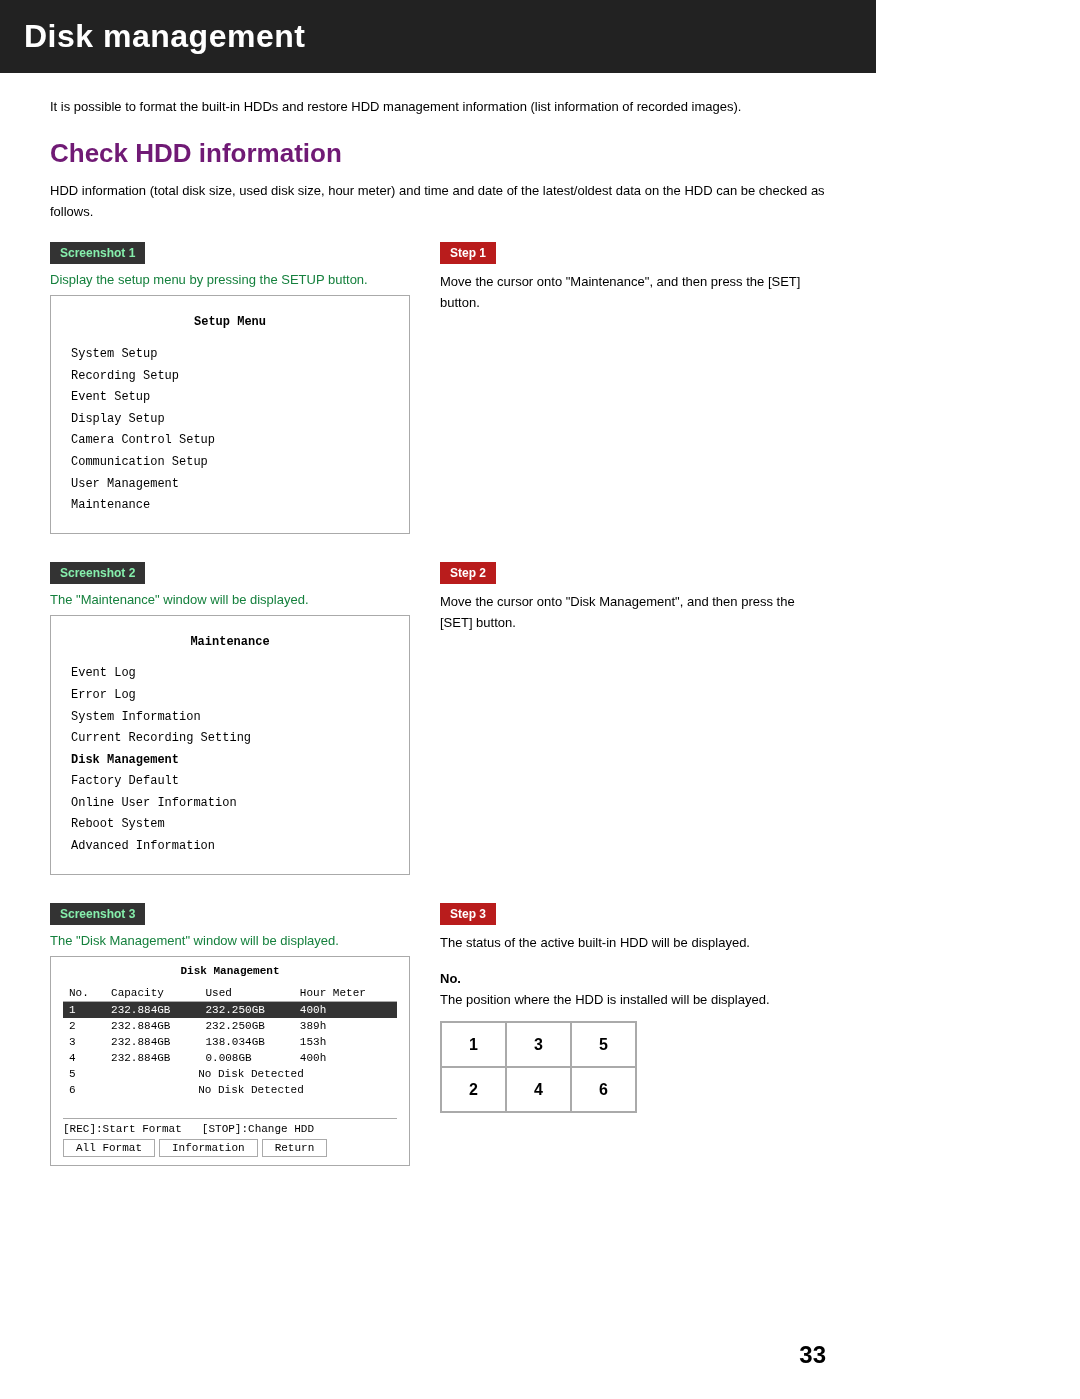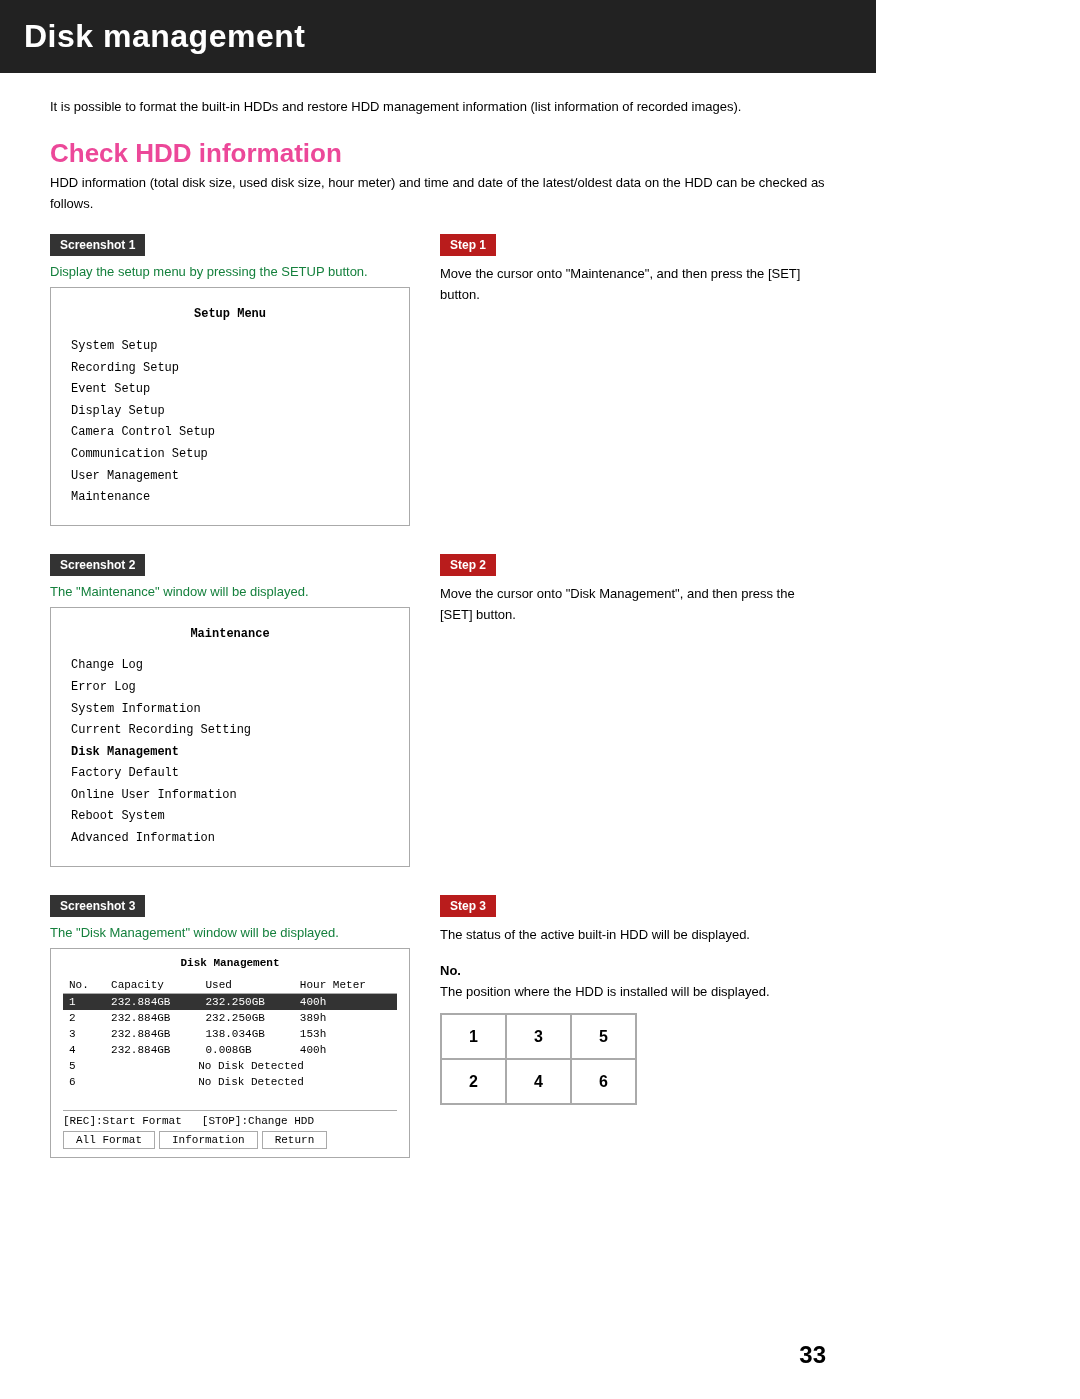--- a/index.html
+++ b/index.html
@@ -35,22 +35,22 @@
     .intro-text {
       font-size: 13px;
       line-height: 1.6;
       margin-bottom: 20px;
       color: #000;
     }
 
     .section-title {
       font-size: 26px;
       font-weight: bold;
-      margin-bottom: 4px;
-      color: #ec4899;
+      margin-bottom: 12px;
+      color: #701a75;
     }
 
     .section-description {
       font-size: 13px;
       line-height: 1.6;
       margin-bottom: 20px;
       color: #000;
     }
 
     
@@ -65,21 +65,21 @@
     }
 
     .col-right {
       flex: 1;
       padding-top: 0;
     }
 
     
     .screenshot-label {
       background: #333;
-      color: #ffffff;
+      color: #86efac;
       font-size: 12px;
       font-weight: bold;
       padding: 4px 10px;
       display: inline-block;
       margin-bottom: 8px;
     }
 
     .screenshot-desc {
       font-size: 13px;
       margin-bottom: 8px;
@@ -280,21 +280,21 @@
       </div>
     </div>
   </div>
 
   <div class="two-col section-block">
     <div class="col-left">
       <div class="screenshot-label">Screenshot 2</div>
       <p class="screenshot-desc">The "Maintenance" window will be displayed.</p>
       <div class="menu-box">
         <div class="menu-title">Maintenance</div>
-        <div class="menu-item">Change Log</div>
+        <div class="menu-item">Event Log</div>
         <div class="menu-item">Error Log</div>
         <div class="menu-item">System Information</div>
         <div class="menu-item">Current Recording Setting</div>
         <div class="menu-item highlighted">Disk Management</div>
         <div class="menu-item">Factory Default</div>
         <div class="menu-item">Online User Information</div>
         <div class="menu-item">Reboot System</div>
         <div class="menu-item">Advanced Information</div>
       </div>
     </div>

